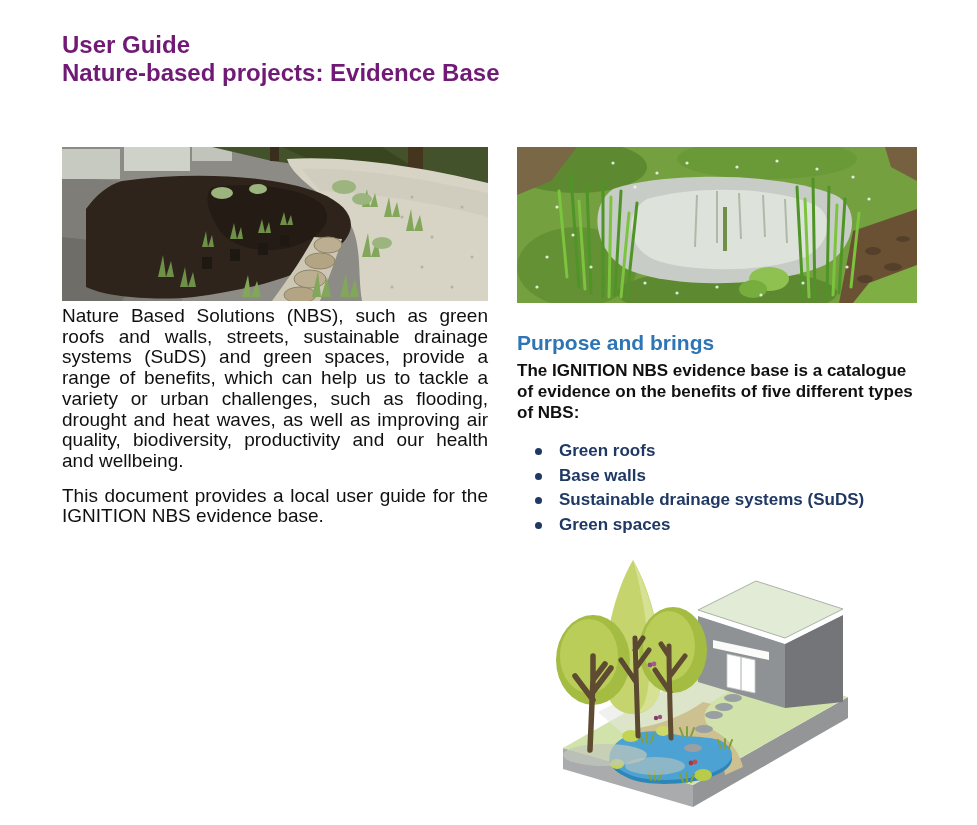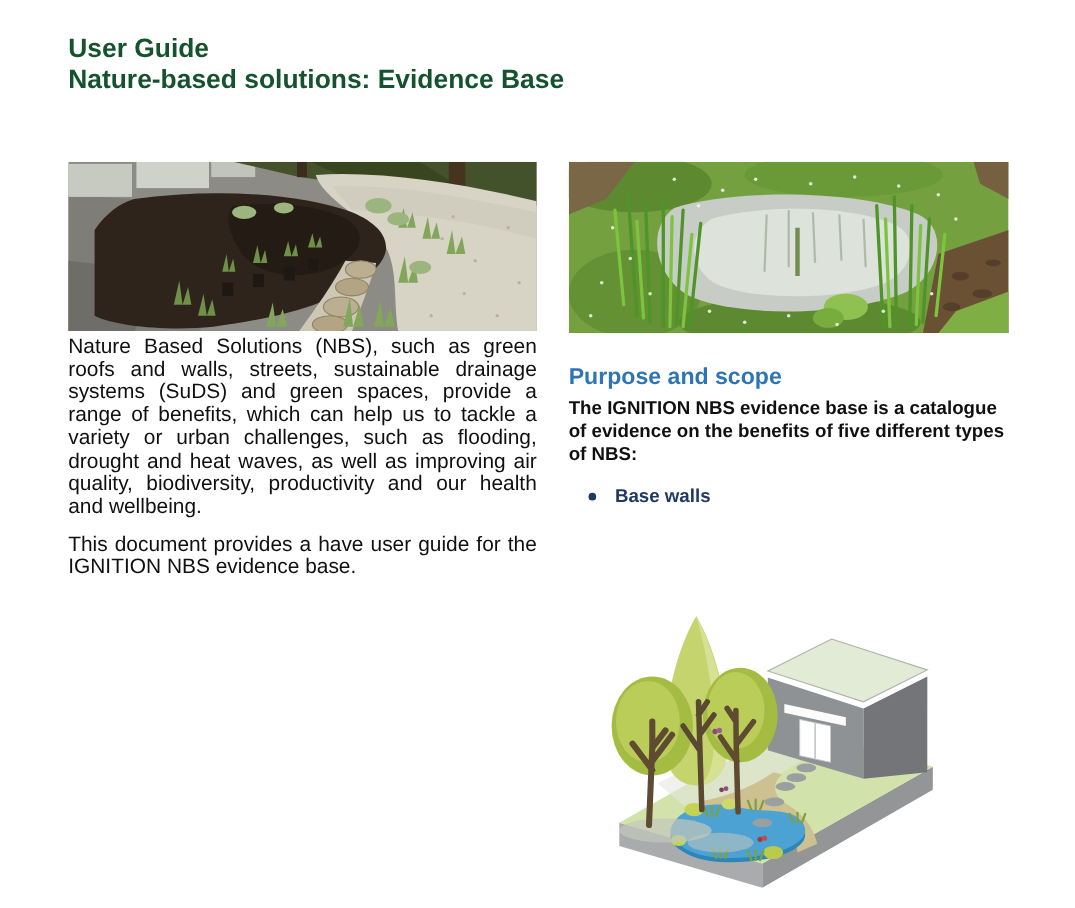--- a/index.html
+++ b/index.html
@@ -3,21 +3,21 @@
 <meta charset="utf-8">
 <style>
   html,body{margin:0;padding:0;background:#fff;}
   #page{
     position:relative;width:977px;height:825px;background:#ffffff;
     font-family:"Liberation Sans","DejaVu Sans",sans-serif;
     color:#101010;overflow:hidden;
   }
   
   .doc-title{position:absolute;left:62px;top:31px;width:800px;
-    font-size:24px;line-height:28px;font-weight:bold;color:#14532d;}
+    font-size:24px;line-height:28px;font-weight:bold;color:#701a75;}
   
   .photo{position:absolute;overflow:hidden;}
   #photo-left{left:62px;top:147px;width:426px;height:154px;}
   #photo-right{left:517px;top:147px;width:400px;height:156px;}
   .photo svg{display:block;width:100%;height:100%;}
   
   #col-left{position:absolute;left:62px;top:306px;width:426px;
     font-size:19px;line-height:20.7px;text-align:justify;}
   #col-left p{margin:0 0 14px 0;}
   
@@ -36,21 +36,21 @@
   #illustration{position:absolute;left:543px;top:552px;width:374px;height:272px;}
   #illustration svg{display:block;width:100%;height:100%;}
 </style>
 </head>
 <body>
 
 <div id="page">
 
   <div class="doc-title">
     <div>User Guide</div>
-    <div>Nature-based solutions: Evidence Base</div>
+    <div>Nature-based projects: Evidence Base</div>
   </div>
 
   <div class="photo" id="photo-left">
     <svg viewBox="0 0 426 154" preserveAspectRatio="none">
       <rect x="0" y="0" width="426" height="154" fill="#8d8b85"></rect>
 
       <polygon points="0,30 150,40 120,154 0,154" fill="#7f7d78"></polygon>
       <polygon points="0,90 90,100 60,154 0,154" fill="#6f6d68"></polygon>
 
       <rect x="0" y="2" width="58" height="30" fill="#c6cac1"></rect>
@@ -203,28 +203,31 @@
           <circle cx="74" cy="120" r="1.6"></circle>
           <circle cx="118" cy="40" r="1.6"></circle>
         <circle cx="330" cy="120" r="1.6"></circle>
           <circle cx="20" cy="140" r="1.6"></circle>
       </g>
     </svg>
   </div>
 
   <div id="col-left">
     <p>Nature Based Solutions (NBS), such as green roofs and walls, streets, sustainable drainage systems (SuDS) and green spaces, provide a range of benefits, which can help us to tackle a variety or urban challenges, such as flooding, drought and heat waves, as well as improving air quality, biodiversity, productivity and our health and wellbeing.</p>
-    <p>This document provides a have user guide for the IGNITION NBS evidence base.</p>
+    <p>This document provides a local user guide for the IGNITION NBS evidence base.</p>
   </div>
 
   <div id="col-right">
-    <h2>Purpose and scope</h2>
+    <h2>Purpose and brings</h2>
     <p class="intro">The IGNITION NBS evidence base is a catalogue of evidence on the benefits of five different types of NBS:</p>
     <ul class="nbs-list">
+      <li><span class="dot"></span><span>Green roofs</span></li>
       <li><span class="dot"></span><span>Base walls</span></li>
+      <li><span class="dot"></span><span>Sustainable drainage systems (SuDS)</span></li>
+      <li><span class="dot"></span><span>Green spaces</span></li>
     </ul>
   </div>
 
   <div id="illustration">
     <svg viewBox="0 0 374 272">
 
       <polygon points="20,196 150,233 150,255 20,217" fill="#a9abad"></polygon>
       <polygon points="150,233 305,145 305,166 150,255" fill="#939597"></polygon>
 
       <polygon points="20,196 175,108 305,145 150,233" fill="#d2e2ab"></polygon>

